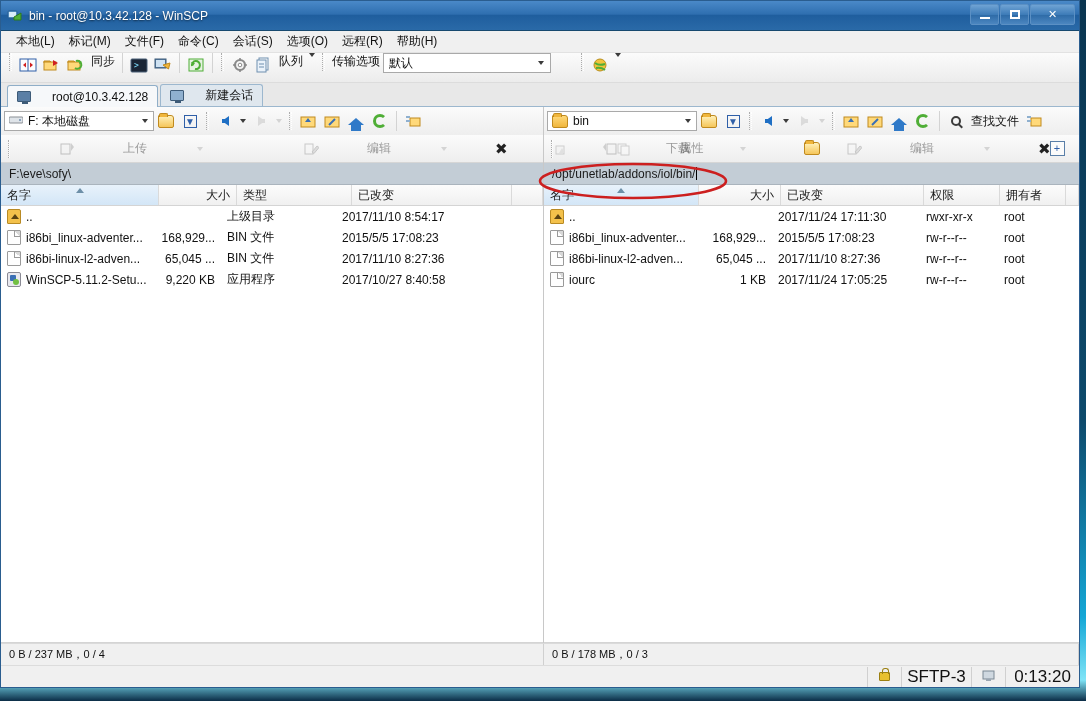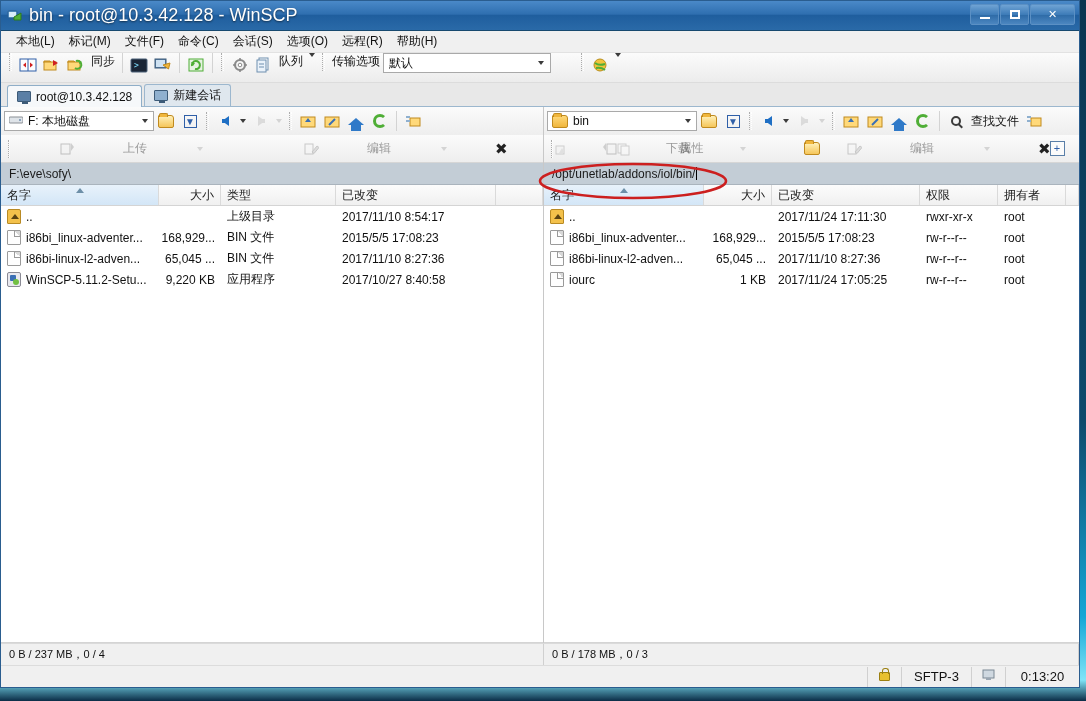--- a/index.html
+++ b/index.html
@@ -25,21 +25,21 @@
     height: 30px; flex: 0 0 30px;
     background: linear-gradient(180deg,#4a89c8 0%,#2f6fb0 45%,#1f5e9e 50%,#2a6aa8 100%);
     border-bottom: 1px solid #17496f;
     display: flex; align-items: center; position: relative;
   }
   #title-icon {
     width: 16px; height: 16px; margin-left: 6px; margin-right: 6px;
     position: relative; flex: 0 0 16px;
   }
   #title-text {
-    color: #ffffff; font-size: 18px;
+    color: #ffffff; font-size: 12px;
     text-shadow: 0 1px 2px rgba(0,0,0,.55);
     white-space: nowrap;
   }
   #wincontrols { position: absolute; right: 4px; top: 3px; display: flex; gap: 1px; }
   .wbtn {
     width: 29px; height: 21px;
     background: linear-gradient(180deg,#6fa3d4 0%,#3e7cb8 50%,#2d6aa6 51%,#4b86c0 100%);
     border: 1px solid #5b90c4; border-radius: 2px;
     display: flex; align-items: center; justify-content: center;
     color: #fff; font-size: 11px; line-height: 1;
@@ -75,21 +75,21 @@
     display: flex; align-items: center; justify-content: space-between;
     padding: 0 3px 0 5px; font-size: 12px; color: #111;
   }
   
   #tabbar {
     height: 24px; flex: 0 0 24px; background: #e8e8e8;
     display: flex; align-items: flex-end; padding-left: 6px;
     border-bottom: 1px solid #9cb7ce;
   }
   .tab {
-    height: 22px; display: flex; align-items: center; gap: 5px;
+    height: 22px; display: flex; align-items: center; gap: 21px;
     padding: 0 9px; font-size: 12px; color: #111;
     border: 1px solid #9cb7ce; border-bottom: none;
     border-radius: 3px 3px 0 0; background: #dfe7ee; margin-right: 2px;
   }
   .tab.active { background: #f6f8fa; border-color: #8faec8; position: relative; top: 1px; }
   
   #panels { flex: 1 1 auto; display: flex; background: #f0f0f0; min-height: 0; }
   .panel { display: flex; flex-direction: column; min-width: 0; }
   #panel-left { flex: 0 0 543px; border-right: 1px solid #c8c8c8; }
   #panel-right { flex: 1 1 auto; }
@@ -117,21 +117,21 @@
   .listhead {
     height: 21px; flex: 0 0 21px; display: flex;
     background: linear-gradient(180deg,#fcfcfc 0%,#f0f0f0 100%);
     border-bottom: 1px solid #d4d4d4; font-size: 12px; color: #1a1a1a;
   }
   .hcell {
     display: flex; align-items: center; padding: 0 6px;
     border-right: 1px solid #dadada; position: relative; white-space: nowrap;
   }
   .hcell.sorted { background: linear-gradient(180deg,#e8f2fb 0%,#d3e6f7 100%); }
-  .hcell.num { justify-content: flex-end; }
+  .hcell.num { justify-content: flex-end; margin-left: 16px; }
   .sortarrow {
     position: absolute; left: 50%; top: 3px; margin-left: -4px;
     width: 0; height: 0; border-left: 4px solid transparent;
     border-right: 4px solid transparent; border-bottom: 5px solid #6d8fa8;
   }
   .filelist { flex: 1 1 auto; background: #fff; overflow: hidden; position: relative; border-bottom:1px solid #d4d4d4; }
   .row { display: flex; height: 21px; font-size: 12px; color: #111; align-items: center; }
   .cell { padding: 0 6px; white-space: nowrap; overflow: hidden; display:flex; align-items:center; }
   .cell.num { justify-content: flex-end; }
   .cell.name { gap: 5px; }
@@ -165,21 +165,21 @@
     display: flex; align-items: center; font-size: 11px; color: #111;
     padding-left: 8px; border-right: 1px solid #d0d0d0;
   }
   #statusbar2 {
     height: 22px; flex: 0 0 22px; background: #f0f0f0;
     display: flex; align-items: center; justify-content: flex-end;
     border-top: 1px solid #dcdcdc;
   }
   .sb-cell {
     height: 20px; display: flex; align-items: center; justify-content: center;
-    font-size: 13px; color: #111; padding: 0 2px;
+    font-size: 17px; color: #111; padding: 0 2px;
     border-left: 1px solid #d0d0d0; min-width: 34px;
   }
   
   .folder { width:16px; height:13px; background: linear-gradient(180deg,#ffd97a 0%,#f0b63c 100%); border:1px solid #c08a1e; border-radius:1px 3px 2px 2px; position:relative; }
   .folder::before { content:''; position:absolute; left:0; top:-3px; width:7px; height:3px; background:#f0b63c; border:1px solid #c08a1e; border-bottom:none; border-radius:2px 2px 0 0; }
   .folder.open { background: linear-gradient(180deg,#fff0b8 0%,#f5c65a 100%); }
   .arrow-left { width:0;height:0;border-top:5px solid transparent;border-bottom:5px solid transparent;border-right:7px solid #1f6fc4; position:relative; }
   .arrow-left::after { content:''; position:absolute; left:0; top:-2px; width:7px; height:4px; background:#1f6fc4; }
   .arrow-right { width:0;height:0;border-top:5px solid transparent;border-bottom:5px solid transparent;border-left:7px solid #b9b9b9; position:relative; }
   .arrow-right::after { content:''; position:absolute; left:-7px; top:-2px; width:7px; height:4px; background:#b9b9b9; }

